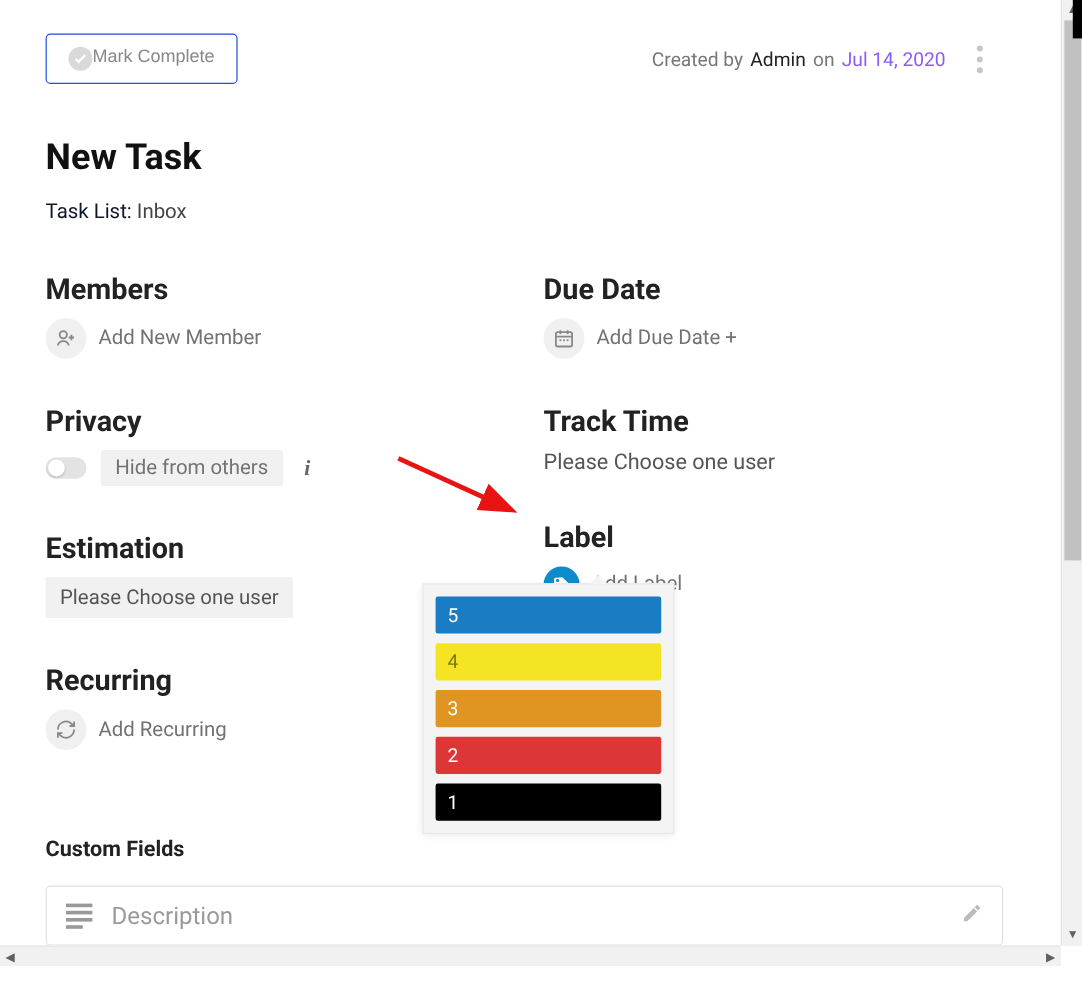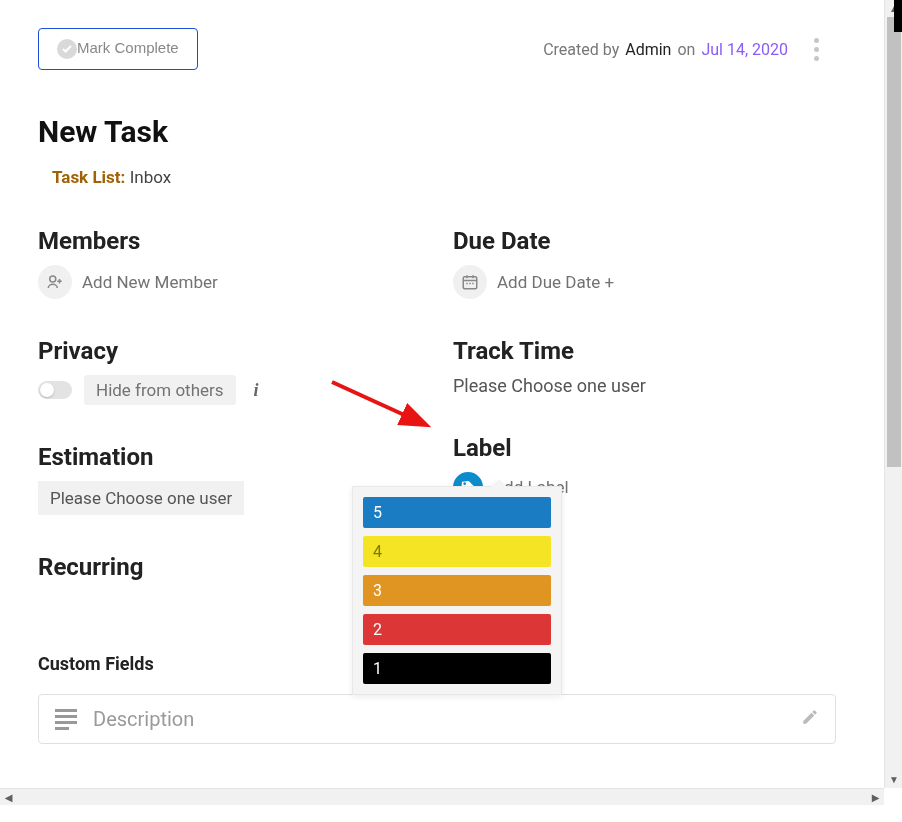--- a/index.html
+++ b/index.html
@@ -167,23 +167,22 @@
       font-size: 30px;
       font-weight: 700;
       color: #111;
       margin-bottom: 18px;
     }
     .tasklist-row {
       font-size: 17px;
       margin-bottom: 40px;
     }
     .tasklist-row .label {
-      font-weight: 700;
-      color: #a16207;
-      margin-left: 14px;
+      font-weight: 400;
+      color: #0f172a;
     }
     .tasklist-row .value {
       color: #444;
       font-weight: 400;
     }
     .fields {
       display: flex;
       gap: 40px;
     }
     .col {
@@ -433,20 +432,31 @@
           </div>
         </div>
 
         <div class="field">
           <div class="field-label">Estimation</div>
           <span class="estimation-chip">Please Choose one user</span>
         </div>
 
         <div class="field">
           <div class="field-label">Recurring</div>
+          <div class="field-action">
+            <span class="icon-circle">
+              <svg viewBox="0 0 24 24" fill="none" stroke="#888" stroke-width="2">
+                <path d="M3 12a9 9 0 0 1 15-6.7L21 8"></path>
+                <path d="M21 3v5h-5"></path>
+                <path d="M21 12a9 9 0 0 1-15 6.7L3 16"></path>
+                <path d="M3 21v-5h5"></path>
+              </svg>
+            </span>
+            <span>Add Recurring</span>
+          </div>
         </div>
 
       </div>
 
       <div class="col">
 
         <div class="field">
           <div class="field-label">Due Date</div>
           <div class="field-action">
             <span class="icon-circle">

